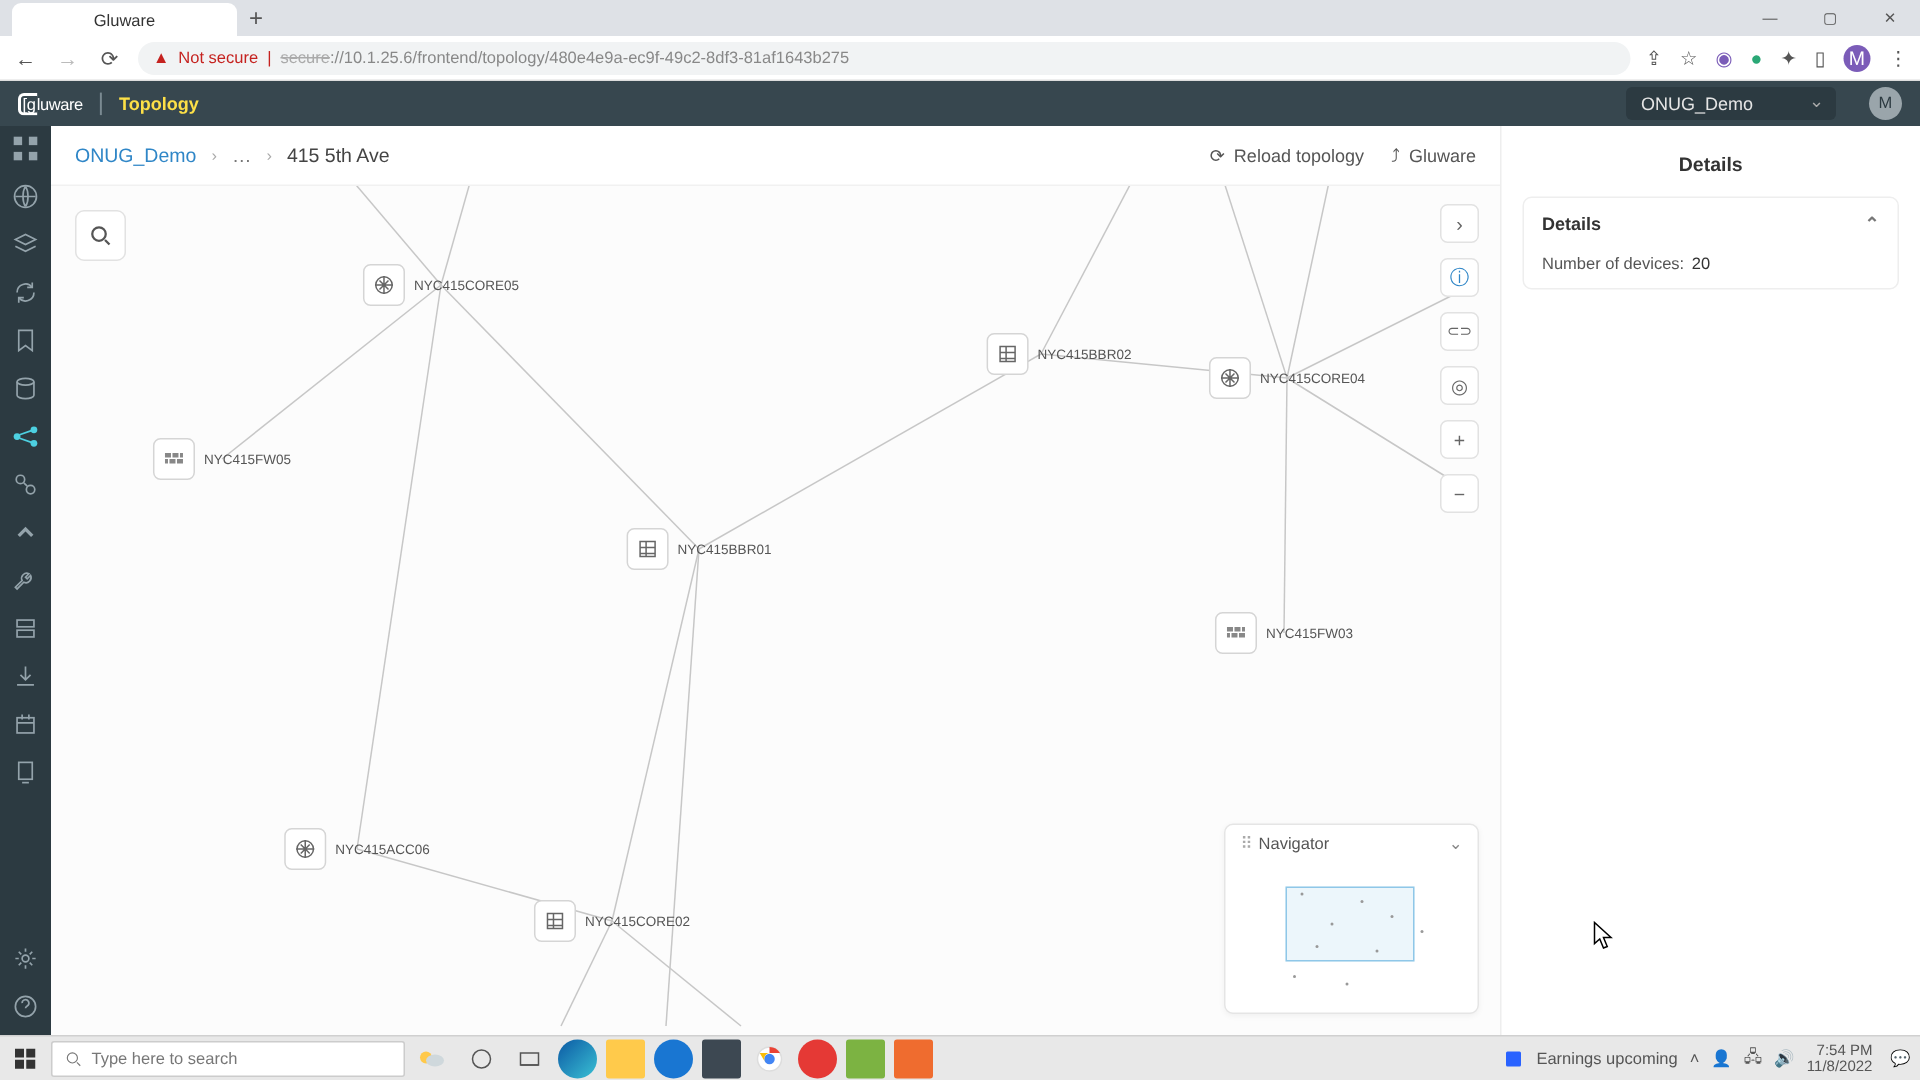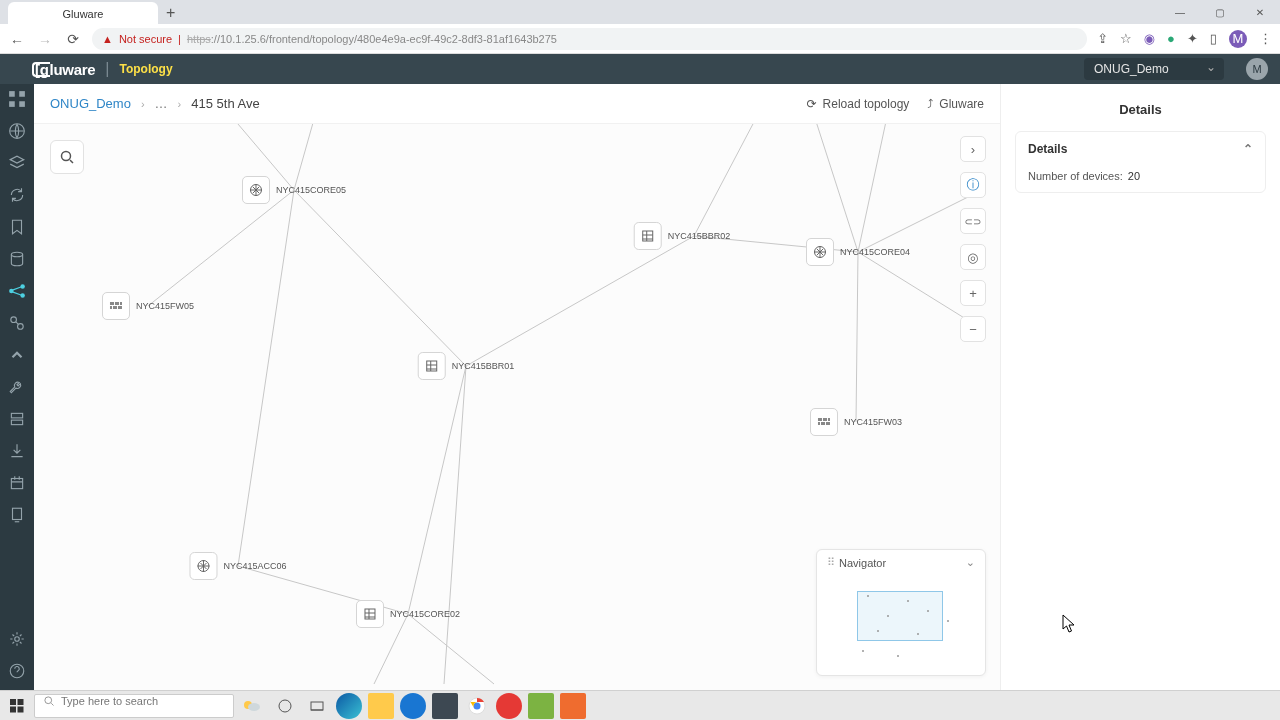--- a/index.html
+++ b/index.html
@@ -20,21 +20,21 @@
 .url-pill { flex: 1; height: 22px; background: #f1f3f4; border-radius: 12px; display: flex; align-items: center; padding: 0 10px; font-size: 11px; gap: 6px; }
 .insecure { color: #c5221f; }
 .url-text { color: #888; }
 .url-text s { text-decoration: line-through; color: #aaa; }
 .addr-icons { display: flex; gap: 12px; align-items: center; color: #555; }
 .addr-icons span { cursor: pointer; font-size: 13px; }
 .avatar-sm { width: 18px; height: 18px; border-radius: 50%; background: #7b5cb8; color: #fff; font-size: 10px; display: flex; align-items: center; justify-content: center; }
 
 
 .app-header { height: 30px; background: #37474f; display: flex; align-items: center; padding: 0 12px; color: #fff; gap: 10px; }
-.logo { font-size: 15px; font-weight: 700; letter-spacing: -0.3px; margin-left: 20px; }
+.logo { font-size: 11px; font-weight: 400; letter-spacing: -0.3px; }
 .logo .b { display:inline-block; border:2px solid #fff; border-right:none; border-radius: 4px 0 0 4px; padding: 0 1px; height: 15px; line-height: 12px;}
 .header-sep { color: #7a8a92; }
 .header-sub { font-size: 12px; color: #fde047; font-weight: bold; }
 .org-select { margin-left: auto; background: #2c3a41; border-radius: 4px; padding: 4px 22px 4px 10px; font-size: 12px; color: #e5e5e5; cursor: pointer; position: relative; min-width: 140px;}
 .org-select::after { content:"⌄"; position:absolute; right:8px; top:2px; color:#aaa;}
 .avatar-hdr { width: 22px; height: 22px; border-radius: 50%; background: #9aa5ab; display: flex; align-items: center; justify-content: center; font-size: 11px; color: #2c3a41; margin-left: 12px; }
 
 
 .workspace { position: relative; height: calc(720px - 24px - 30px - 30px - 30px); display: flex; }
 .left-rail { width: 34px; background: #2c3a41; display: flex; flex-direction: column; align-items: center; padding: 6px 0; gap: 14px; position: relative; }
@@ -74,21 +74,21 @@
 .details-title { text-align:center; font-size:13px; font-weight:600; color:#333; padding:8px 0 14px; }
 .details-card { border:1px solid #eee; border-radius:6px; padding:10px 12px; }
 .details-card-h { display:flex; align-items:center; font-size:12px; font-weight:600; color:#333; cursor:pointer;}
 .details-card-h .chev { margin-left:auto; color:#777; font-size:12px;}
 .details-row { margin-top:14px; font-size:11px; color:#555; }
 .details-row .val { color:#333; margin-left:2px;}
 
 
 .taskbar { position:absolute; bottom:0; left:0; right:0; height:30px; background:#e8e8e8; border-top:1px solid #d0d0d0; display:flex; align-items:center; padding:0 6px; gap:6px; font-size:11px; color:#333;}
 .start { width:22px; height:22px; display:flex; align-items:center; justify-content:center; cursor:pointer; color:#333;}
-.search-box { width:200px; height:24px; background:#fff; border:1px solid #ccc; border-radius:2px; display:flex; padding:0 8px; gap:6px; color:#777;}
+.search-box { width:236px; height:24px; background:#fff; border:1px solid #ccc; border-radius:2px; display:flex; align-items:center; padding:0 8px; gap:6px; color:#777;}
 .weather { width:26px; height:22px; }
 .tb-icon { width:26px; height:26px; border-radius:2px; display:flex; align-items:center; justify-content:center; cursor:pointer;}
 .tb-app { width:26px; height:26px; border-radius:2px; display:flex; align-items:center; justify-content:center; cursor:pointer;}
 .tray { margin-left:auto; display:flex; align-items:center; gap:8px; color:#555;}
 .clock { text-align:right; line-height:1.1; font-size:10px; padding-right:4px;}
 .cursor-img { position:absolute; pointer-events:none; width:14px; height:20px; }
 </style>
 </head>
 <body>
 
@@ -109,21 +109,21 @@
 </div>
 
 <div class="addr-bar">
   <span class="nav-arrow">←</span>
   <span class="nav-arrow dis">→</span>
   <span class="nav-arrow">⟳</span>
   <div class="url-pill">
     <span class="insecure">▲</span>
     <span class="insecure">Not secure</span>
     <span class="insecure">|</span>
-    <span class="url-text"><s>https</s><span>://10.1.25.6/frontend/topology/480e4e9a-ec9f-49c2-8df3-81af1643b275</span></span>
+    <span class="url-text"><s>secure</s><span>://10.1.25.6/frontend/topology/480e4e9a-ec9f-49c2-8df3-81af1643b275</span></span>
   </div>
   <div class="addr-icons">
     <span>⇪</span>
     <span>☆</span>
     <span style="color:#7b5cb8">◉</span>
     <span style="color:#2aa876">●</span>
     <span>✦</span>
     <span>▯</span>
     <span class="avatar-sm">M</span>
     <span>⋮</span>
@@ -307,21 +307,21 @@
           </div>
           <div class="node" style="left: 432px; top: 242px; text-align: right;">
             <div class="node-icon bbr">
               <svg viewBox="0 0 16 16" fill="none" stroke="#666">
                 <rect x="3" y="3" width="10" height="10"></rect>
                 <path d="M3 7h10M3 11h10M7 3v10"></path>
               </svg>
             </div>
             <div class="node-label">NYC415BBR01</div>
           </div>
-          <div class="node" style="left: 648px; top: 112px;">
+          <div class="node" style="left: 672px; top: 112px;">
             <div class="node-icon bbr">
               <svg viewBox="0 0 16 16" fill="none" stroke="#666">
                 <rect x="3" y="3" width="10" height="10"></rect>
                 <path d="M3 7h10M3 11h10M7 3v10"></path>
               </svg>
             </div>
             <div class="node-label">NYC415BBR02</div>
           </div>
           <div class="node" style="left: 824px; top: 128px;">
             <div class="node-icon core">
@@ -462,13 +462,28 @@
         <circle cx="9" cy="9" r="8" fill="#fff" stroke="#ddd"></circle>
         <circle cx="9" cy="9" r="3.5" fill="#4285f4"></circle>
         <path d="M9 1a8 8 0 0 1 7 4H9" fill="#ea4335"></path>
         <path d="M2.5 5l3.5 6A4 4 0 0 1 9 5" fill="#fbbc05"></path>
       </svg>
     </div>
   <div class="tb-app" style="background:#e53935;border-radius:50%"></div>
   <div class="tb-app" style="background:#7cb342"></div>
   <div class="tb-app" style="background:#ef6c2f"></div>
 
+  <div class="tray">
+    <svg width="14" height="14" viewBox="0 0 14 14" fill="#2962ff">
+        <rect x="2" y="2" width="10" height="10" rx="1"></rect>
+      </svg>
+    <span>Earnings upcoming</span>
+    <span>˄</span>
+    <span>👤</span>
+    <span>🖧</span>
+    <span>🔊</span>
+    <div class="clock">
+      <div>7:54 PM</div>
+      <div>11/8/2022</div>
+    </div>
+    <span>💬</span>
+  </div>
 </div>
 
 </body></html>

